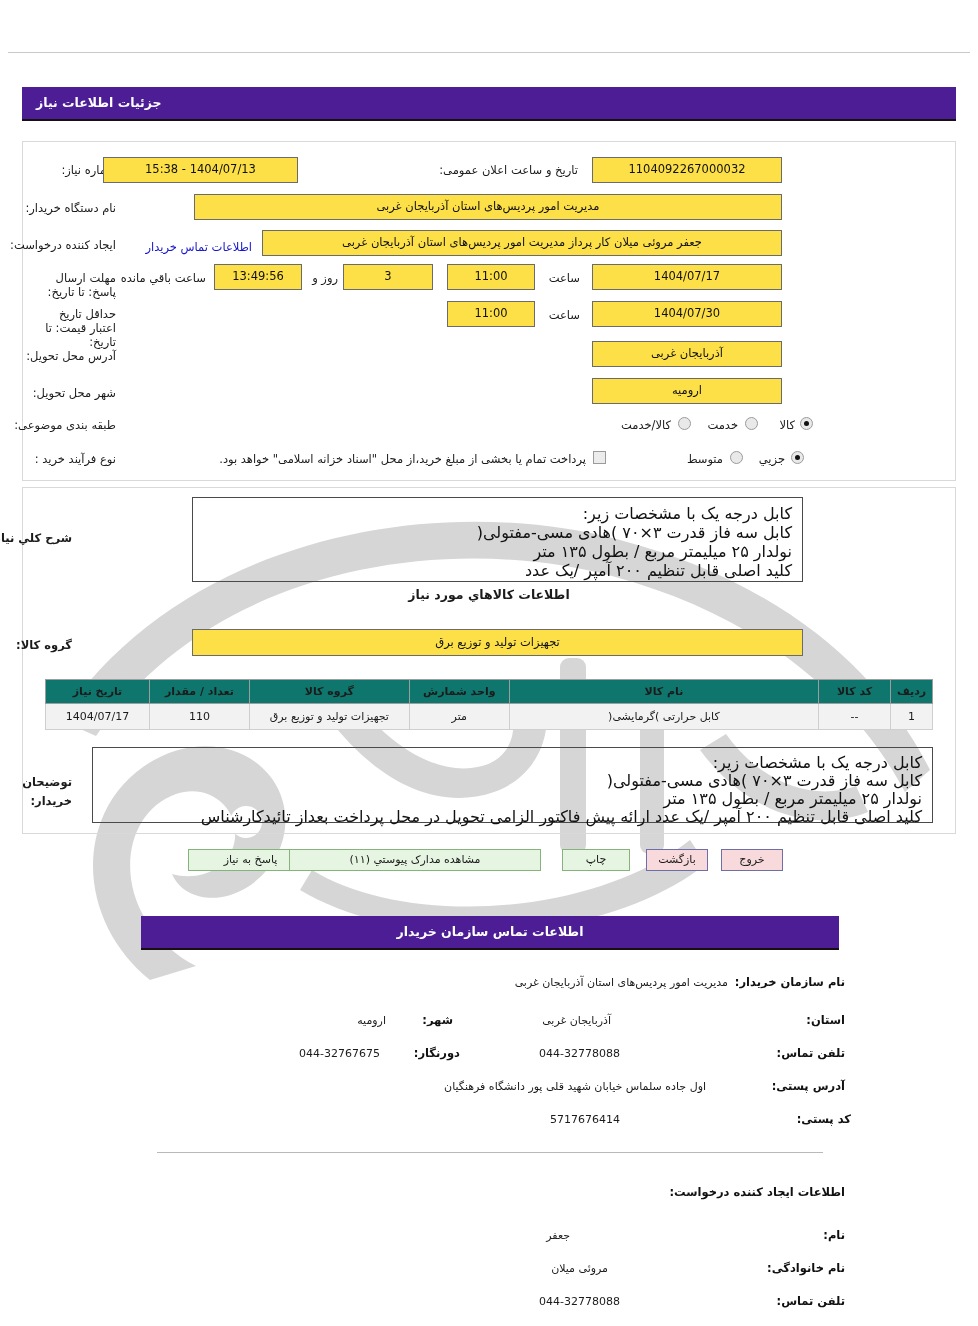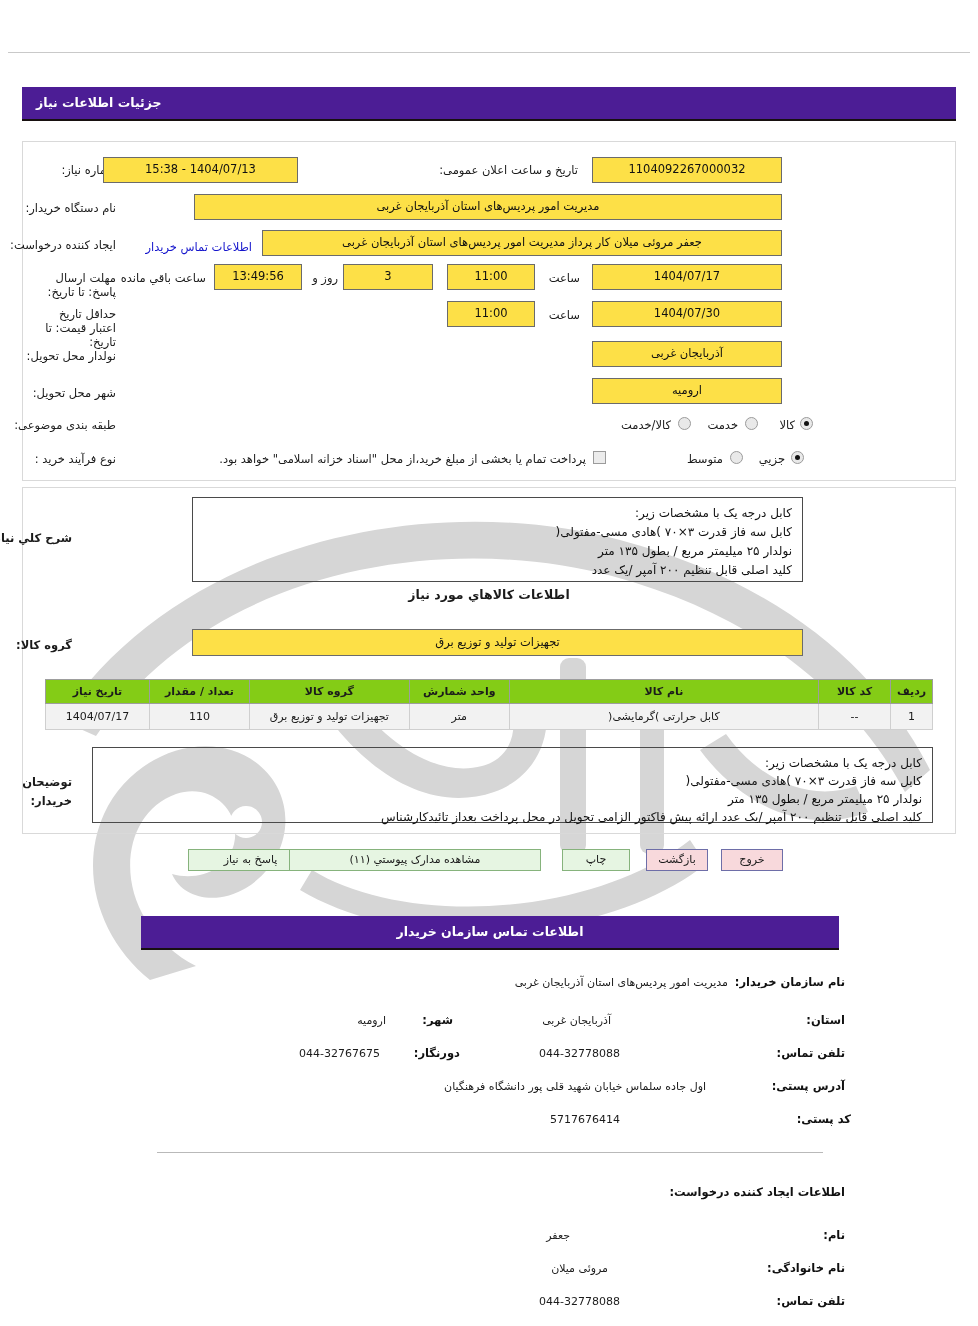--- a/index.html
+++ b/index.html
@@ -124,38 +124,38 @@
     width: 13px; height: 13px;
     border: 1px solid #9b9b9b;
     background: #ececec;
   }
 
   
   .desc-box {
     position: absolute;
     border: 1px solid #4a4a4a;
     background: transparent;
-    font-size: 12px;
+    font-size: 16px;
     line-height: 19px;
     color: #111;
     padding: 6px 10px 6px 10px;
     text-align: right;
     white-space: pre-line;
   }
 
   
   #goods-table {
     position: absolute;
     left: 45px; top: 679px;
     width: 888px;
     border-collapse: collapse;
     font-size: 11px;
   }
   #goods-table th {
-    background: #84cc16;
+    background: #0f766e;
     border: 1px solid #9d9d9d;
     font-weight: bold;
     color: #1b1b1b;
     padding: 5px 3px;
     height: 24px;
     white-space: nowrap;
   }
   #goods-table td {
     background: #f2f2f2;
     border: 1px solid #cfcfcf;
@@ -260,21 +260,21 @@
   <div class="val-box" style="right:545px; top:264px; width:90px;">3</div>
   <div class="plain-txt" style="right:640px; top:271px;">روز و</div>
   <div class="val-box" style="right:676px; top:264px; width:88px;">13:49:56</div>
   <div class="plain-txt" style="right:772px; top:271px;">ساعت باقي مانده</div>
 
   <div class="lbl" style="right:862px; top:307px; white-space:normal; width:86px; text-align:right;">حداقل تاریخ اعتبار قیمت: تا تاریخ:</div>
   <div class="val-box" style="right:196px; top:301px; width:190px;">1404/07/30</div>
   <div class="plain-txt" style="right:398px; top:308px;">ساعت</div>
   <div class="val-box" style="right:443px; top:301px; width:88px;">11:00</div>
 
-  <div class="lbl" style="right:862px; top:349px;">نولدار محل تحویل:</div>
+  <div class="lbl" style="right:862px; top:349px;">آدرس محل تحویل:</div>
   <div class="val-box" style="right:196px; top:341px; width:190px;">آذربایجان غربی</div>
 
   <div class="lbl" style="right:862px; top:386px;">شهر محل تحویل:</div>
   <div class="val-box" style="right:196px; top:378px; width:190px;">ارومیه</div>
 
   <div class="lbl" style="right:862px; top:418px;">طبقه بندی موضوعی:</div>
   <div class="radio on" style="right:165px; top:417px;"></div>
   <div class="plain-txt" style="right:183px; top:418px;">کالا</div>
   <div class="radio" style="right:220px; top:417px;"></div>
   <div class="plain-txt" style="right:240px; top:418px;">خدمت</div>

